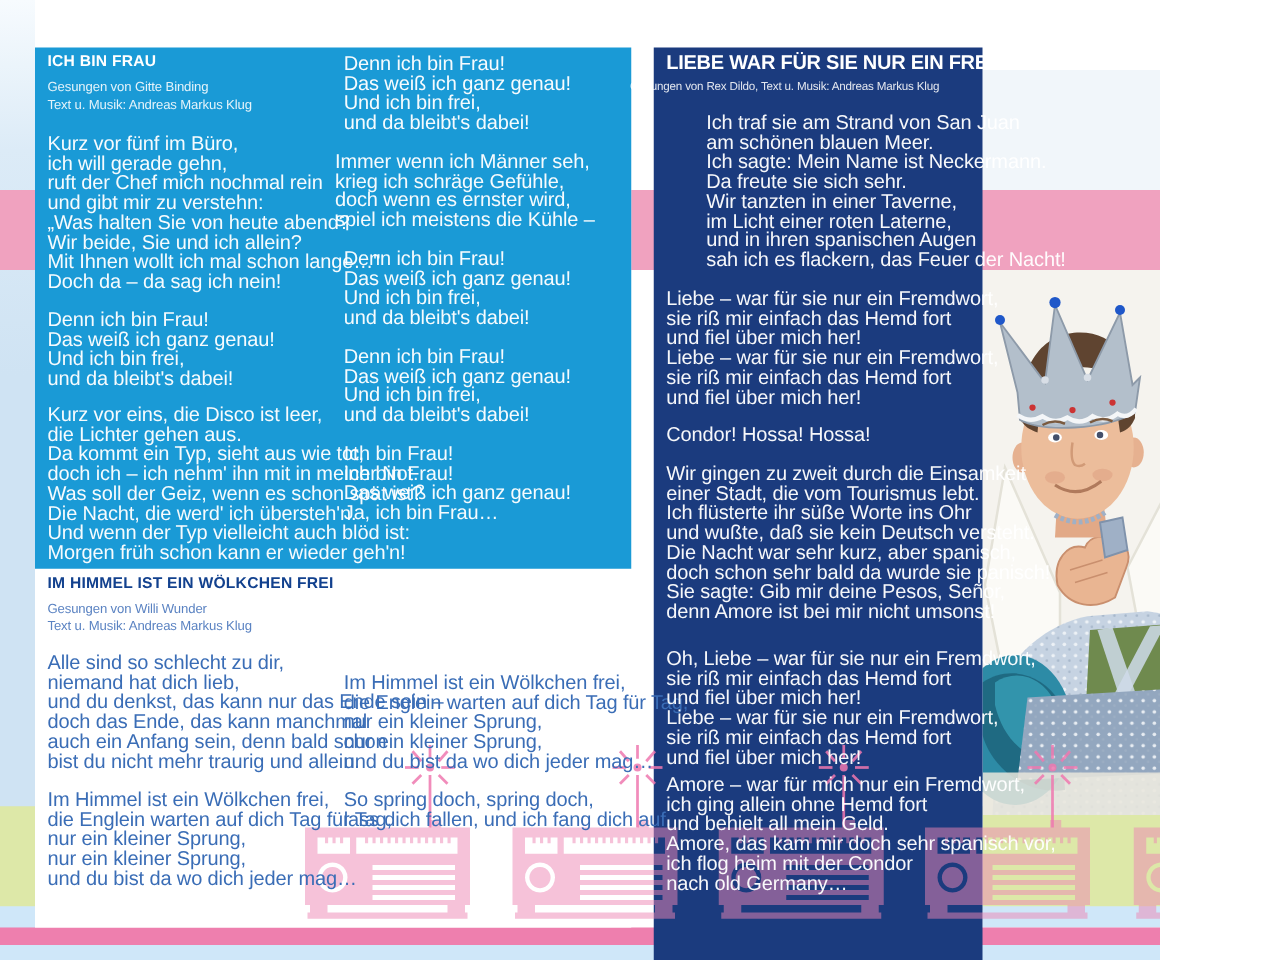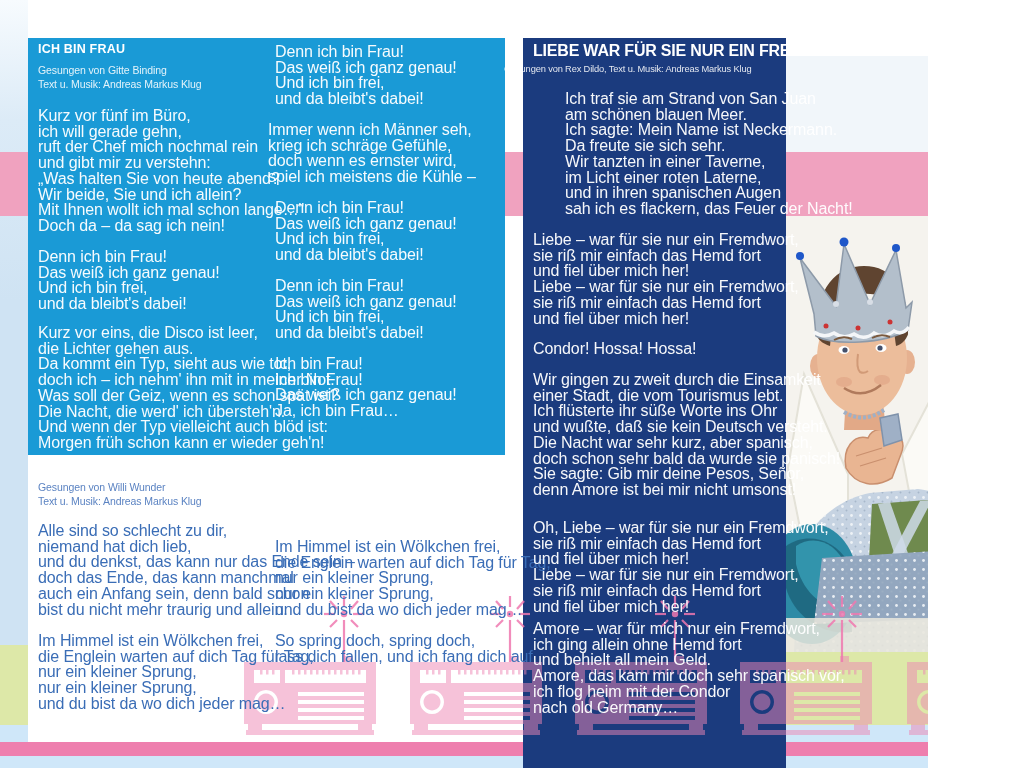--- a/index.html
+++ b/index.html
@@ -211,20 +211,21 @@
 und da bleibt's dabei!</div>
   <div class="abs txt on-dark" style="left:275px;top:278px;">Denn ich bin Frau!
 Das weiß ich ganz genau!
 Und ich bin frei,
 und da bleibt's dabei!</div>
   <div class="abs txt on-dark" style="left:275px;top:356px;">Ich bin Frau!
 Ich bin Frau!
 Das weiß ich ganz genau!
 Ja, ich bin Frau…</div>
 
+  <div class="abs song-title blue" style="left:38px;top:459px;">IM HIMMEL IST EIN WÖLKCHEN FREI</div>
   <div class="abs credit blue" style="left:38px;top:481px;">Gesungen von Willi Wunder</div>
   <div class="abs credit blue" style="left:38px;top:495px;">Text u. Musik: Andreas Markus Klug</div>
   <div class="abs txt on-white" style="left:38px;top:523px;">Alle sind so schlecht zu dir,
 niemand hat dich lieb,
 und du denkst, das kann nur das Ende sein –
 doch das Ende, das kann manchmal
 auch ein Anfang sein, denn bald schon
 bist du nicht mehr traurig und allein.</div>
   <div class="abs txt on-white" style="left:38px;top:633px;">Im Himmel ist ein Wölkchen frei,
 die Englein warten auf dich Tag für Tag,

